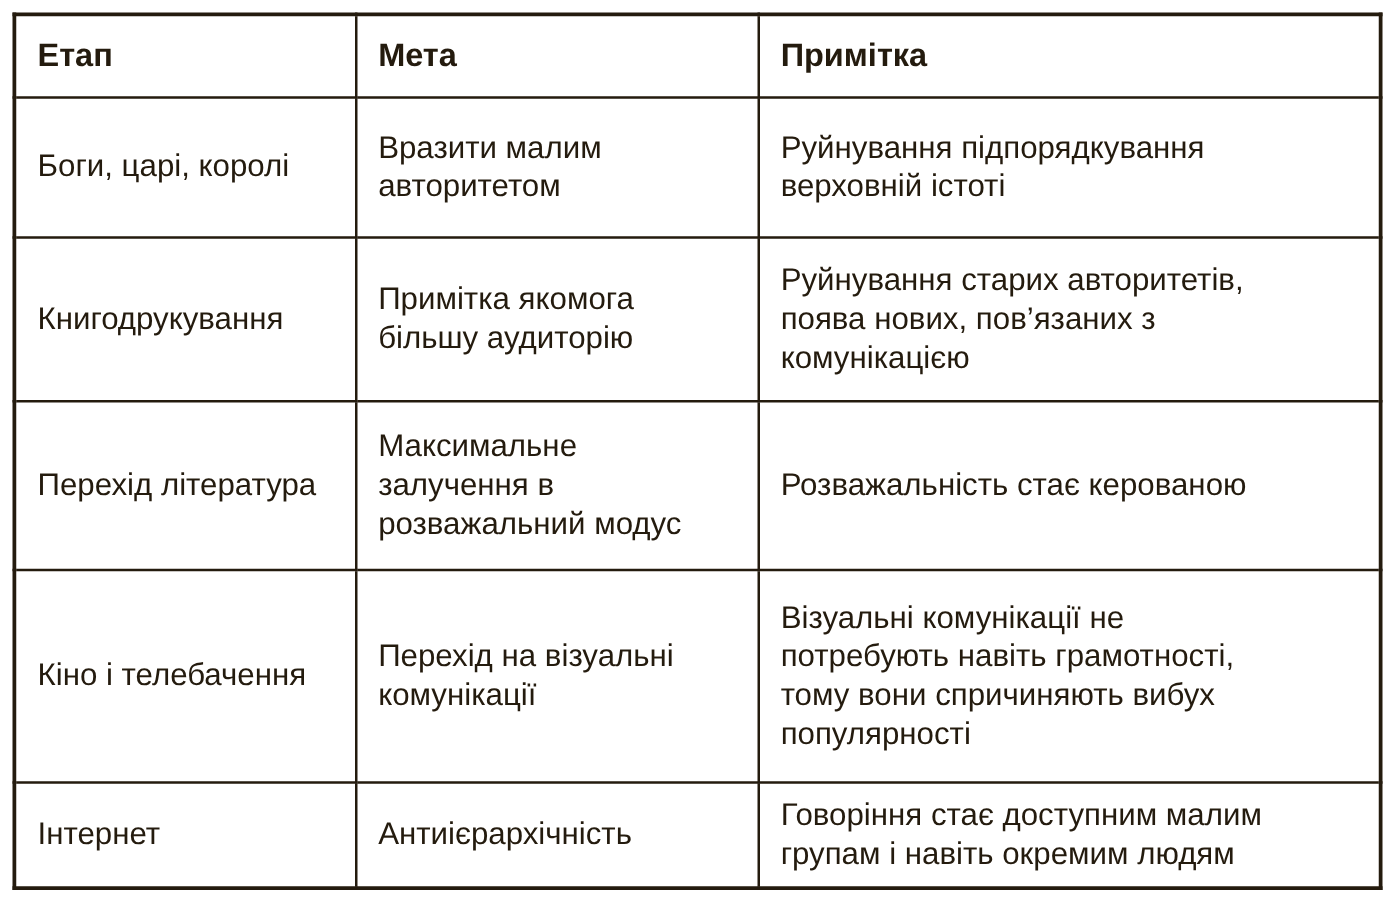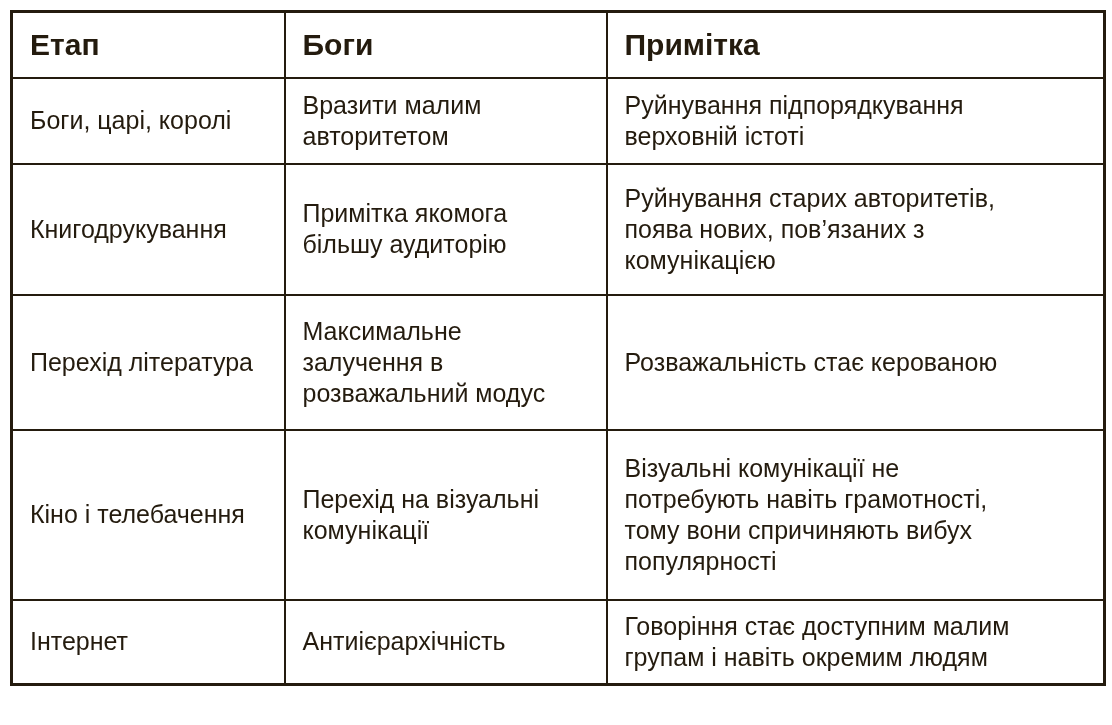--- a/index.html
+++ b/index.html
@@ -31,44 +31,44 @@
     vertical-align: middle;
     text-align: left;
     padding: 10px 14px 10px 17px;
     font-size: 25px;
     line-height: 31px;
     white-space: pre-line;
     overflow: hidden;
   }
   table.media-table th {
     font-weight: bold;
-    font-size: 30px;
+    font-size: 26px;
   }
   
   table.media-table { border: 3px solid var(--border); }
   table.media-table tr.h-head  { height: 66px; }
-  table.media-table tr.h-r0 { height: 86px; margin-top: 47px; }
+  table.media-table tr.h-r0 { height: 112px; margin-top: 47px; }
   table.media-table tr.h-r1 { height: 131px; }
   table.media-table tr.h-r2 { height: 135px; }
   table.media-table tr.h-r3 { height: 170px; }
   table.media-table tr.h-r4 { height: 68px; }
 </style>
 </head>
 <body>
 
 <table class="media-table">
   <colgroup>
     <col class="c-stage">
     <col class="c-goal">
     <col class="c-note">
   </colgroup>
   <thead>
     <tr class="h-head">
       <th>Етап</th>
-      <th>Боги</th>
+      <th>Мета</th>
       <th>Примітка</th>
     </tr>
   </thead>
   <tbody>
     <tr class="h-r0">
       <td>Боги, царі, королі</td>
       <td>Вразити малим
 авторитетом</td>
       <td>Руйнування підпорядкування
 верховній істоті</td>

